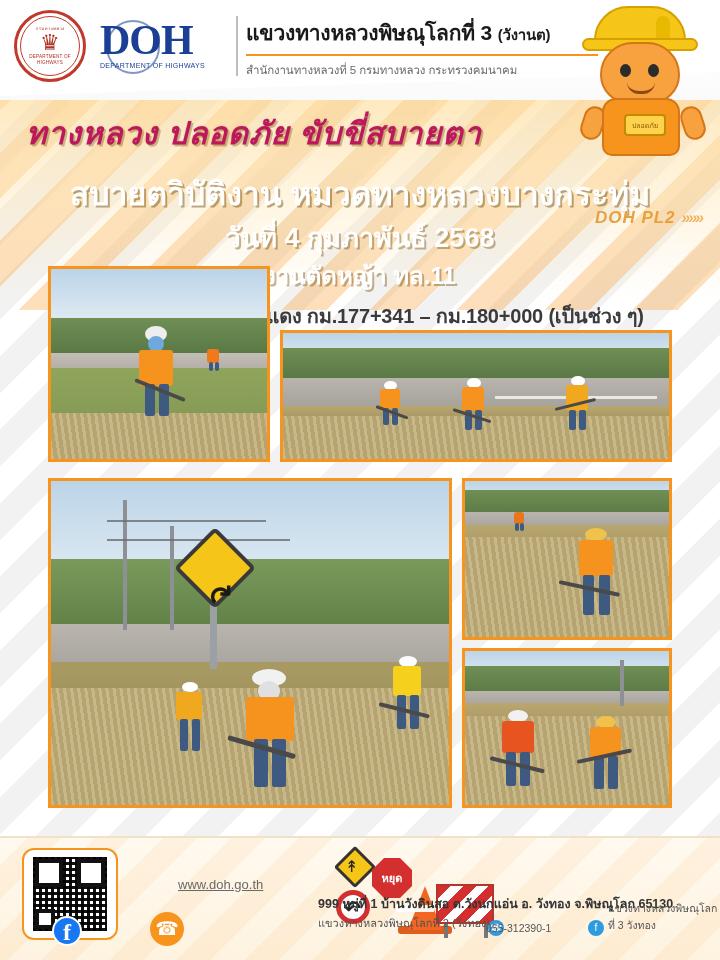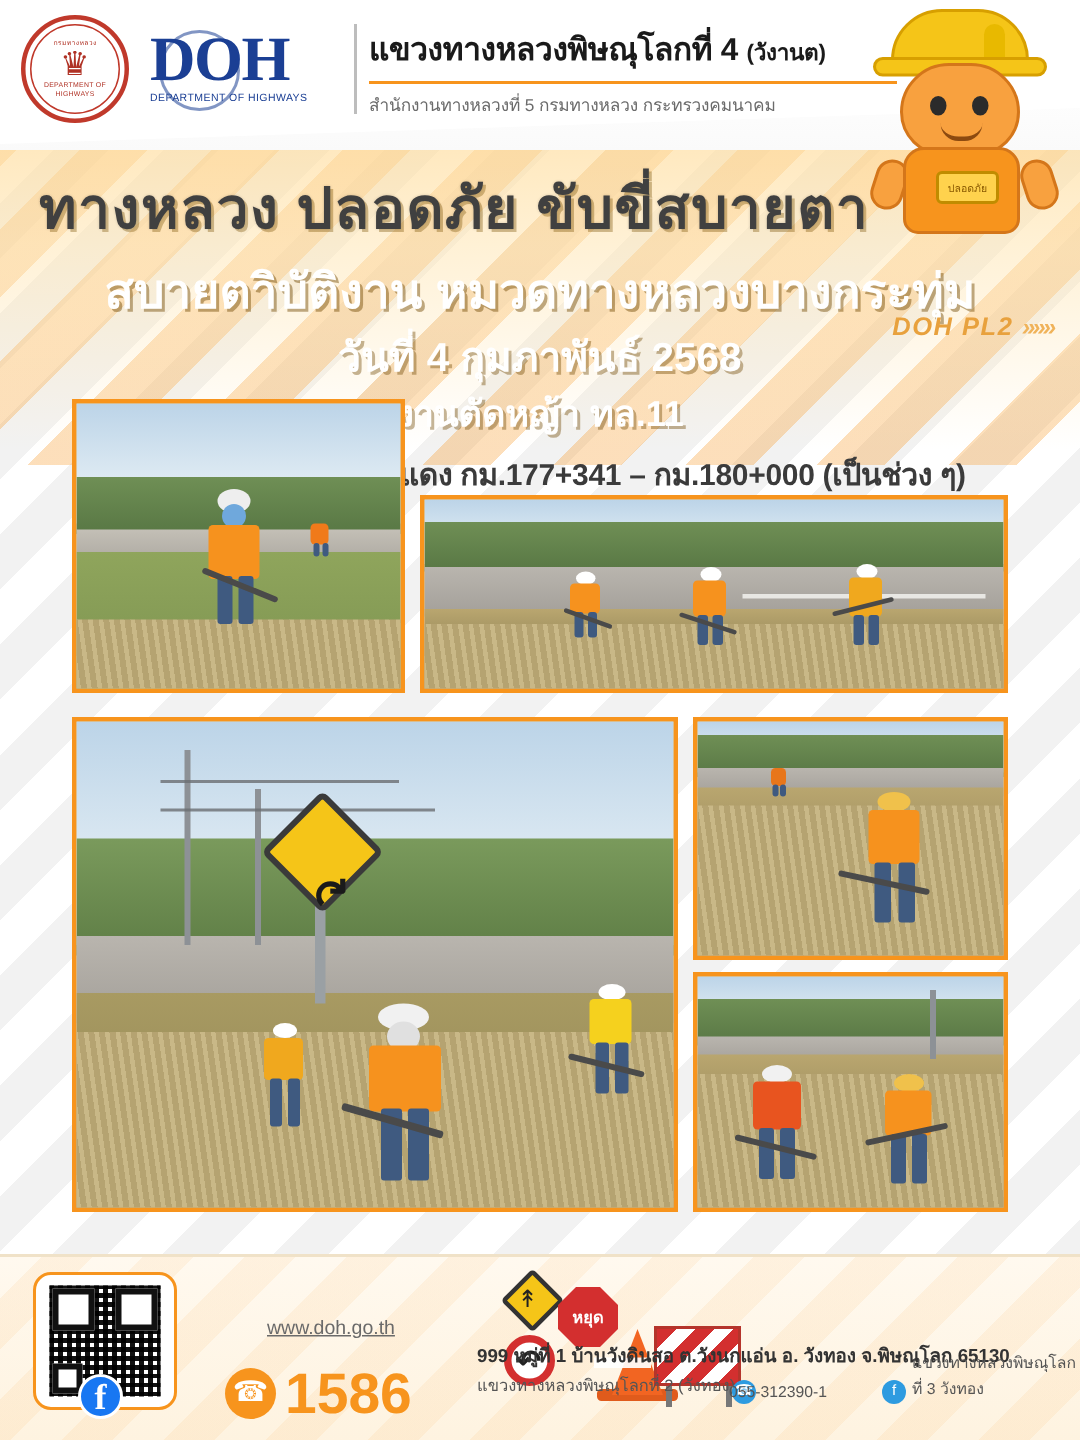--- a/index.html
+++ b/index.html
@@ -140,21 +140,21 @@
   .m-arm {
     position:absolute; top:104px; width:22px; height:34px; background:#f8a13f;
     border:2px solid #d4761a; border-radius:11px;
   }
   .m-arm.l{left:10px; transform:rotate(18deg);}
   .m-arm.r{left:110px; transform:rotate(-18deg);}
 
   
   .slogan {
     position: absolute; left: 26px; top: 108px;
-    font-size: 38px; color: #404040; font-weight: bold;
+    font-size: 31px; color: #be185d; font-style: italic; font-weight: bold;
     letter-spacing: 1px;
     text-shadow: 2px 2px 0 rgba(120,80,0,.35), 0 0 2px rgba(0,0,0,.18);
   }
 
   
   .title-1 {
     position: absolute; left: 0; top: 168px; width: 720px; text-align: center;
     font-size: 32px; font-weight: bold; color: #ffffff;
     text-shadow: 2px 2px 0 rgba(110,70,0,.45);
     letter-spacing: 0px;
@@ -358,21 +358,21 @@
     <div class="doh-logo">
       <div class="doh-ring"></div>
       <div class="doh-text">DOH</div>
       <div class="doh-sub">DEPARTMENT OF HIGHWAYS</div>
     </div>
 
     <div class="header-divider"></div>
 
     <div class="org-block">
       <div class="org-title">
-        <span>แขวงทางหลวงพิษณุโลกที่ 4</span>
+        <span>แขวงทางหลวงพิษณุโลกที่ 3</span>
         <span class="paren">(วังานต)</span>
       </div>
       <div class="org-line"></div>
       <div class="org-sub">สำนักงานทางหลวงที่ 5 กรมทางหลวง กระทรวงคมนาคม</div>
     </div>
 
     <div class="mascot">
       <div class="m-cape"></div>
       <div class="m-arm l"></div>
       <div class="m-arm r"></div>
@@ -540,21 +540,20 @@
 
     <div class="qr-card">
       <div class="qr">
           <div class="qr-eye3"></div>
         </div>
     </div>
     <div class="fb-badge">f</div>
 
     <div class="hotline-url">www.doh.go.th</div>
     <div class="hotline-icon">☎</div>
-    <div class="hotline-number">1586</div>
 
     <div class="sf-diamond"></div>
     <div class="sf-diamond-glyph">↟</div>
     <div class="sf-circle"></div>
     <div class="sf-circle-glyph">↶</div>
     <div class="sf-octagon">หยุด</div>
     <div class="sf-cone-base"></div>
     <div class="sf-cone"></div>
     <div class="sf-cone-stripe"></div>
     <div class="sf-barrier"></div>

